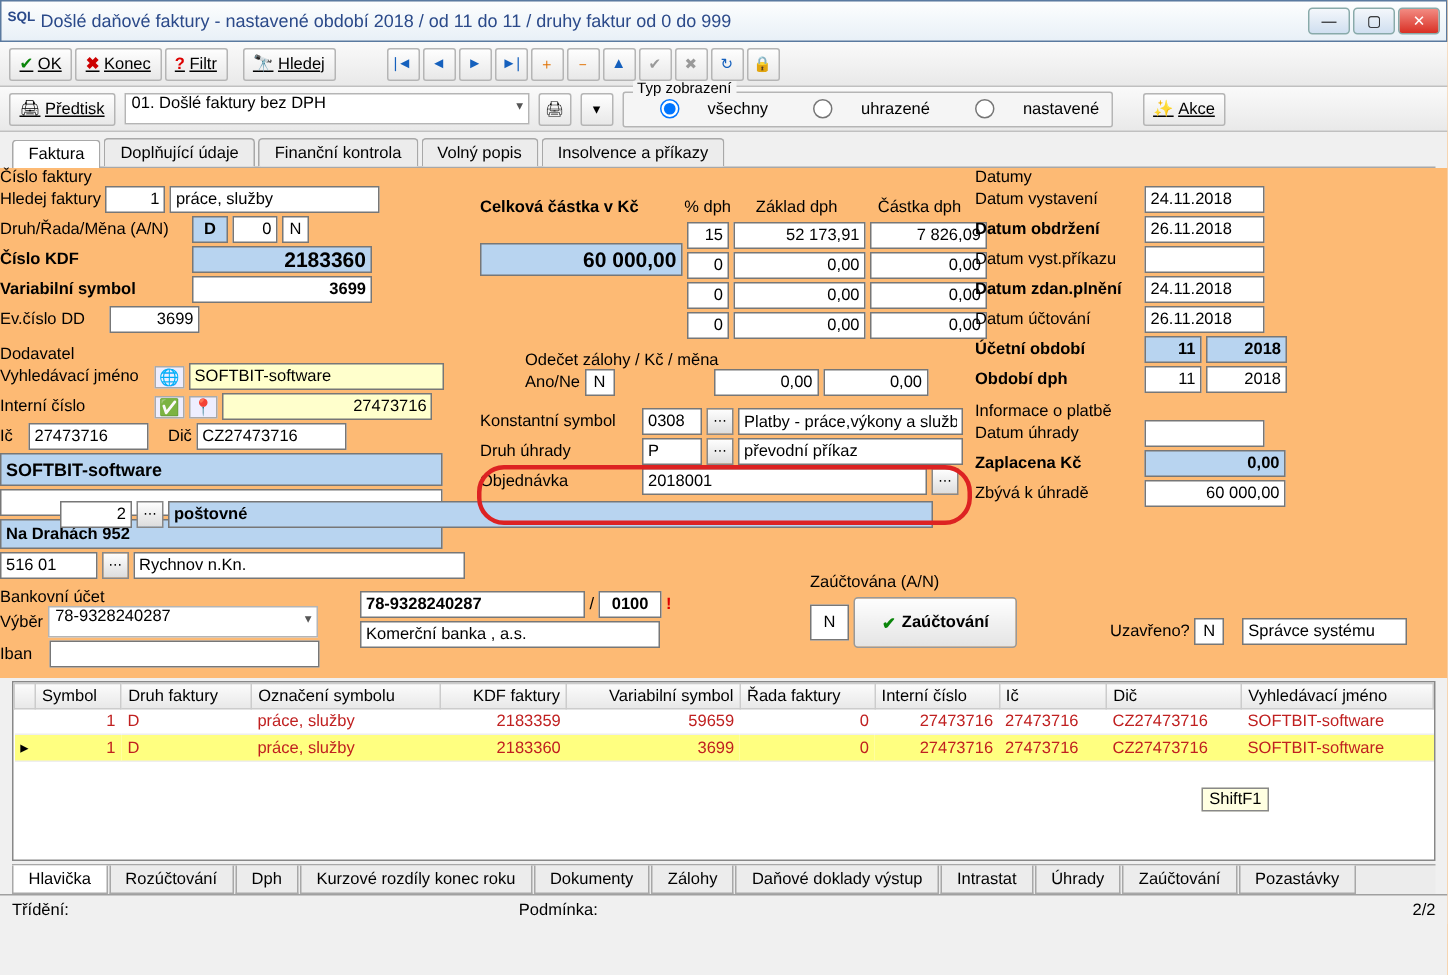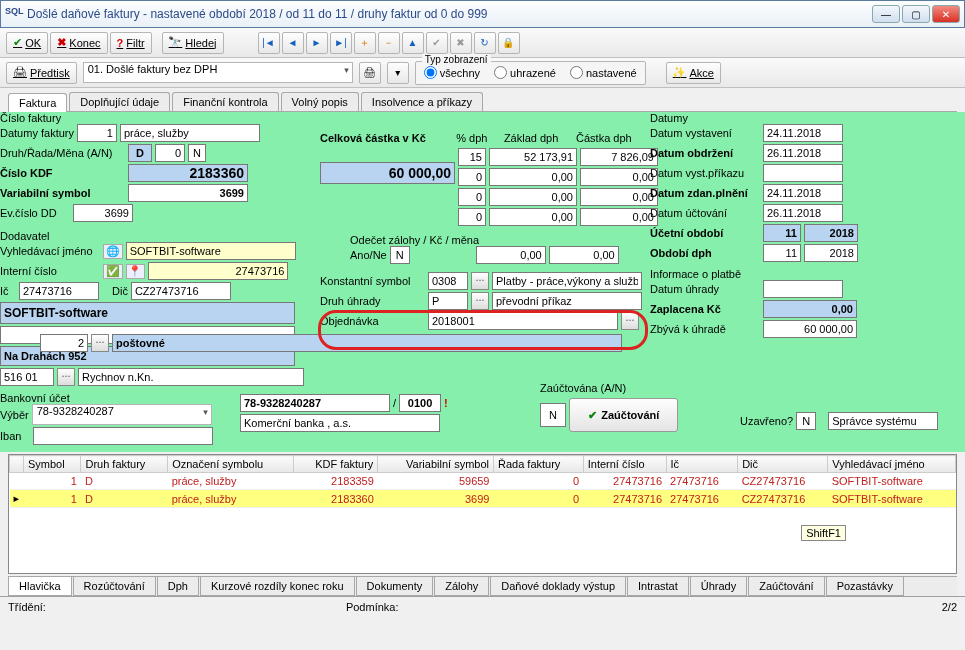--- a/index.html
+++ b/index.html
@@ -12,26 +12,26 @@
 .winbtn.close { background: linear-gradient(#f28b82,#d93025); color: #fff; }
 .toolbar { background: linear-gradient(#fafafa,#e9e9e9); border-bottom: 1px solid #c0c0c0; height: 30px; display: flex; align-items: center; padding: 0 6px; gap: 2px; }
 .tbtn { height: 22px; padding: 0 6px; background: linear-gradient(#fefefe,#e8e8e8); border: 1px solid #b5b5b5; border-radius: 2px; display: inline-flex; align-items: center; gap: 3px; cursor: pointer; text-decoration: underline; }
 .navbtn { width: 22px; height: 22px; background: linear-gradient(#fefefe,#e8e8e8); border: 1px solid #b5b5b5; border-radius: 2px; display: inline-flex; align-items: center; justify-content: center; cursor: pointer; font-size: 10px; }
 .sep { width: 6px; }
 .toolbar2 { background: linear-gradient(#fafafa,#e9e9e9); border-bottom: 1px solid #c0c0c0; height: 30px; display: flex; align-items: center; padding: 0 6px; gap: 6px; }
 .dropdown { height: 21px; border: 1px solid #b5b5b5; background: #fff; padding: 0 18px 0 4px; position: relative; }
 .dropdown::after { content: "▾"; position: absolute; right: 3px; top: 2px; font-size: 9px; color: #555; }
 .radiogroup { border: 1px solid #b5b5b5; background: #f5f5f5; padding: 2px 8px; display: flex; gap: 14px; align-items: center; height: 24px; position: relative; border-radius: 2px;}
 .radiogroup legend { position: absolute; top: -8px; left: 6px; background: #f5f5f5; padding: 0 3px; font-size: 10px; }
-.radio { display: flex; align-items: center; gap: 3px; }
+.radio { display: flex; align-items: center; gap: 19px; margin-left: 16px; }
 .radio input { margin: 0; }
 .tabs { display: flex; border-bottom: 1px solid #a8a8a8; margin: 4px 8px 0 8px; }
 .tab { padding: 3px 10px; border: 1px solid #a8a8a8; border-bottom: none; background: #ececec; margin-right: 2px; cursor: pointer; border-radius: 3px 3px 0 0; }
 .tab.active { background: #fff; position: relative; top: 1px; }
-.form-area { padding: 4px 8px; position: relative; height: 340px; background: #86efac; }
+.form-area { padding: 4px 8px; position: relative; height: 340px; background: #fdba74; }
 .bold { font-weight: bold; }
 .inp { border: 1px solid #777; background: #fff; height: 18px; padding: 0 3px; font-size: 11px; }
 .inp.blue { background: #b8d4f0; }
 .inp.yellow { background: #ffffcc; }
 .inp.right { text-align: right; }
 .inp.center { text-align: center; }
 .btn-dots { width: 18px; height: 18px; border: 1px solid #888; background: linear-gradient(#fefefe,#ddd); font-size: 9px; line-height: 14px; text-align: center; cursor: pointer; }
 .row { display: flex; align-items: center; gap: 3px; margin-bottom: 2px; }
 .lbl { white-space: nowrap; }
 .col { position: absolute; }
@@ -133,21 +133,21 @@
   <div class="tab">Finanční kontrola</div>
   <div class="tab">Volný popis</div>
   <div class="tab">Insolvence a příkazy</div>
 </div>
 
 <div class="form-area">
 
   <div class="col" style="left:0;top:0;width:310px">
     <div class="lbl">Číslo faktury</div>
     <div class="row">
-      <span class="lbl">Datumy faktury</span>
+      <span class="lbl">Hledej faktury</span>
       <input class="inp right" style="width: 40px;" value="1">
       <input class="inp" style="width: 140px;" value="práce, služby">
     </div>
     <div class="row">
       <span class="lbl" style="width:125px">Druh/Řada/Měna (A/N)</span>
       <input class="inp blue bold center" style="width: 24px;" value="D">
       <input class="inp right" style="width: 30px;" value="0">
       <input class="inp center" style="width: 18px;" value="N">
     </div>
     <div class="row">
@@ -179,21 +179,21 @@
     <div class="row">
       <span class="lbl" style="width:16px">Ič</span>
       <input class="inp" style="width: 80px;" value="27473716">
       <span class="lbl" style="margin-left:10px">Dič</span>
       <input class="inp" style="width: 100px;" value="CZ27473716">
     </div>
     <input class="inp blue bold" style="width: 295px; height: 22px; font-size: 12px;" value="SOFTBIT-software">
     <input class="inp" style="width: 295px; margin-top: 2px;">
     <input class="inp blue bold" style="width: 295px; height: 20px; margin-top: 2px;" value="Na Drahách 952">
     <div class="row" style="margin-top:2px">
-      <input class="inp" style="width: 54px;" value="516 01">
+      <input class="inp" style="width: 65px;" value="516 01">
       <div class="btn-dots">⋯</div>
       <input class="inp" style="width: 226px;" value="Rychnov n.Kn.">
     </div>
 
     <div style="height:4px"></div>
     <div class="lbl">Bankovní účet</div>
     <div class="row">
       <span class="lbl">Výběr</span>
       <div class="dropdown" style="width:180px"><span>78-9328240287</span></div>
     </div>
@@ -201,21 +201,21 @@
       <span class="lbl" style="width:30px">Iban</span>
       <input class="inp" style="width: 180px;">
     </div>
   </div>
 
   <div class="col" style="left:320px;top:20px;width:330px">
     <div class="row">
       <span class="lbl bold" style="width:135px">Celková částka v Kč</span>
       <span class="lbl" style="width:30px;text-align:right">% dph</span>
       <span class="lbl" style="width:85px;text-align:center">Základ dph</span>
-      <span class="lbl" style="width:75px;text-align:left">Částka dph</span>
+      <span class="lbl" style="width:75px;text-align:center">Částka dph</span>
     </div>
     <div class="row">
       <input class="inp blue bold right" style="width: 135px; height: 22px; font-size: 14px; position: absolute; top: 30px; left: 0px;" value="60 000,00">
     </div>
     <div style="margin-left:138px">
       <div class="row">
           <input class="inp right" style="width: 28px;" value="15">
           <input class="inp right" style="width: 88px;" value="52 173,91">
           <input class="inp right" style="width: 78px;" value="7 826,09">
         </div>

